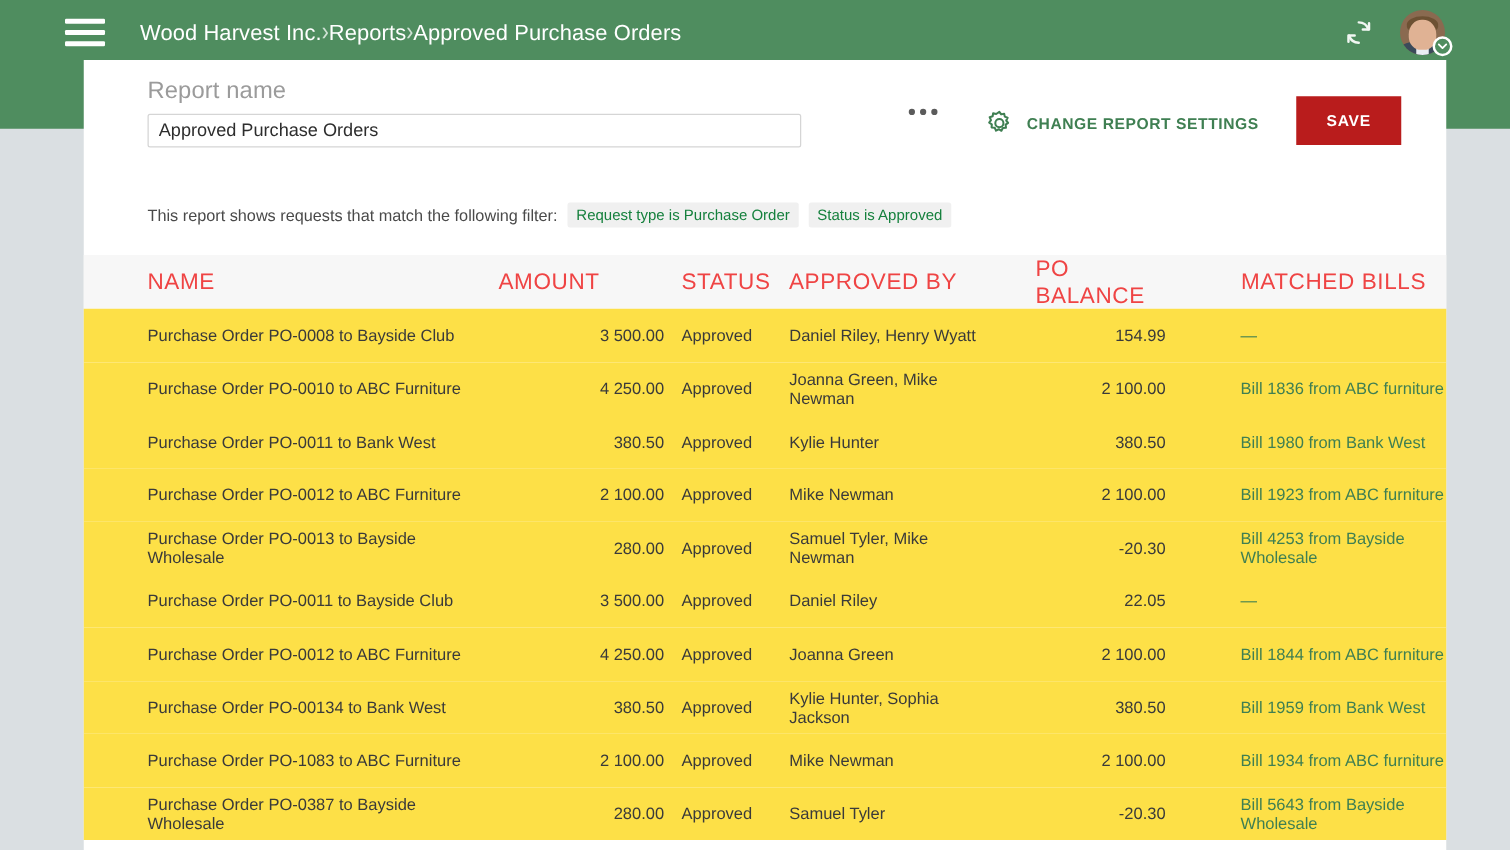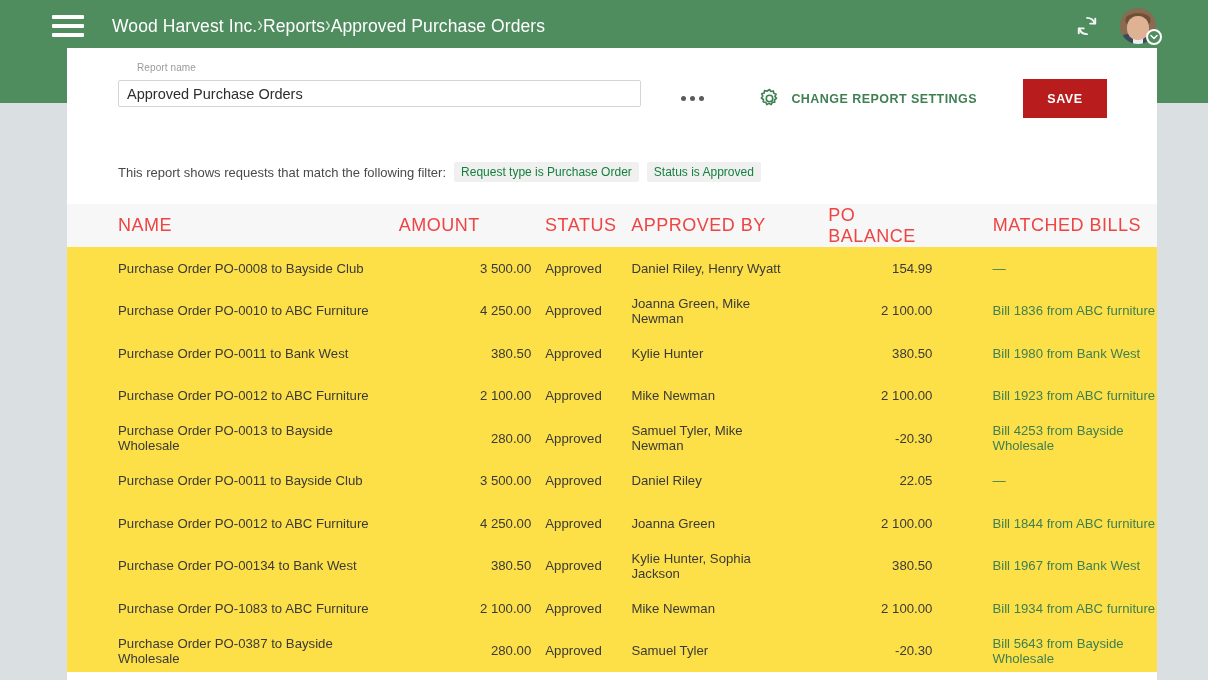--- a/index.html
+++ b/index.html
@@ -89,34 +89,33 @@
     width: 1090px; height: 632px;
     background: #ffffff;
   }
 
   
   .topblock {
     position: relative; height: 117px;
     padding: 14px 0 0 51px;
   }
   .field-label {
-    font-size: 10px; color: #9b9b9b; margin-bottom: 7px;
+    font-size: 19px; color: #9b9b9b; margin-bottom: 7px;
     letter-spacing: .1px;
-    margin-left: 19px;
   }
   .name-input {
     width: 523px; height: 27px;
     border: 1px solid #d5d5d5; border-radius: 2px;
     font-family: "Liberation Sans", sans-serif;
     font-size: 14.5px; color: #2d2d2d;
     padding: 0 8px; outline: none; background: #fff;
   }
   .toolbar {
-    position: absolute; right: 50px; top: 29px;
-    display: flex; align-items: center; gap: 16px;
+    position: absolute; right: 36px; top: 29px;
+    display: flex; align-items: flex-start; gap: 0;
   }
   .dots-btn {
     display: flex; gap: 4px; align-items: center;
     padding: 10px 14px; cursor: pointer; margin-right: 12px;
   }
   .dots-btn i {
     width: 5px; height: 5px; border-radius: 50%;
     background: #5b5b5b; display: block;
   }
   .settings-btn {
@@ -318,21 +317,21 @@
           <div class="cell c-appr">Joanna Green</div>
           <div class="cell c-bal">2 100.00</div>
           <div class="cell c-bills">Bill 1844 from ABC furniture</div>
         </div>
         <div class="trow">
           <div class="cell c-name">Purchase Order PO-00134 to Bank West</div>
           <div class="cell c-amount">380.50</div>
           <div class="cell c-status">Approved</div>
           <div class="cell c-appr">Kylie Hunter, Sophia Jackson</div>
           <div class="cell c-bal">380.50</div>
-          <div class="cell c-bills">Bill 1967 from Bank West</div>
+          <div class="cell c-bills">Bill 1959 from Bank West</div>
         </div>
         <div class="trow">
           <div class="cell c-name">Purchase Order PO-1083 to ABC Furniture</div>
           <div class="cell c-amount">2 100.00</div>
           <div class="cell c-status">Approved</div>
           <div class="cell c-appr">Mike Newman</div>
           <div class="cell c-bal">2 100.00</div>
           <div class="cell c-bills">Bill 1934 from ABC furniture</div>
         </div>
         <div class="trow">

